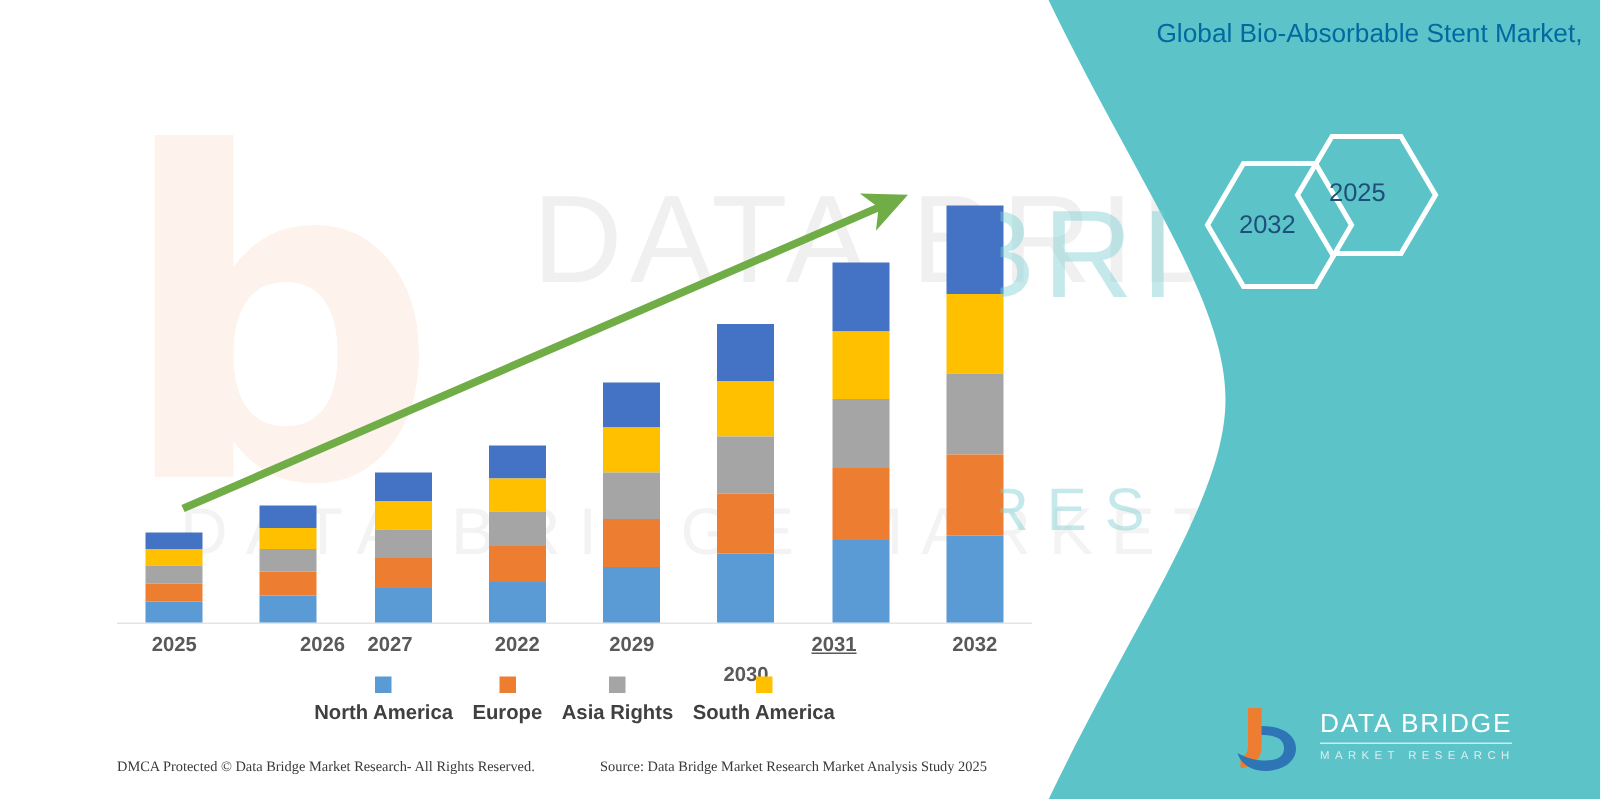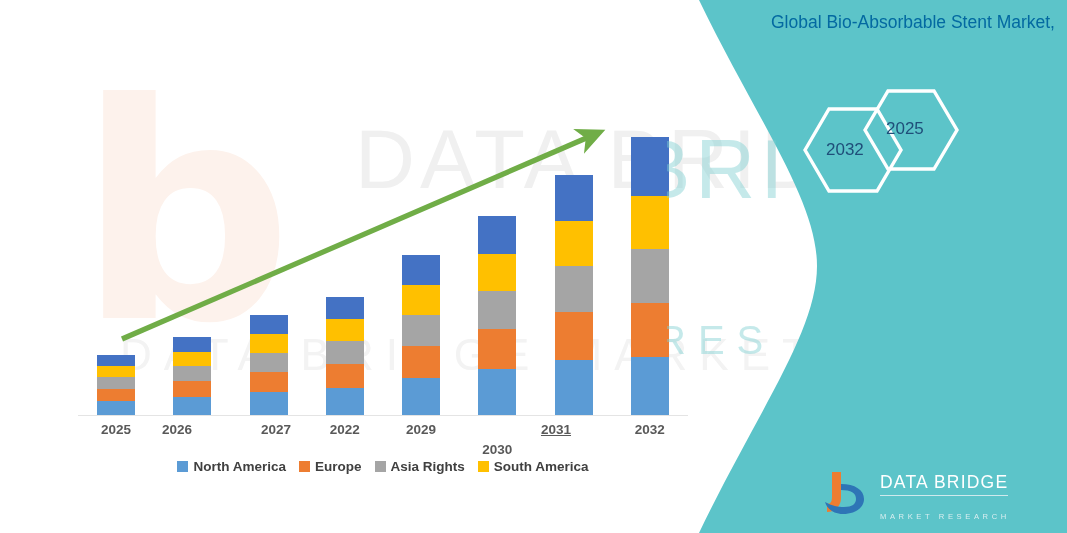--- a/index.html
+++ b/index.html
@@ -31,21 +31,21 @@
          pointer-events:none;overflow:visible;}
 
   
   .axis{position:absolute;left:78px;top:422px;width:610px;height:22px;}
   .axis .tick{position:absolute;width:70px;text-align:center;
               font-size:13.5px;font-weight:700;color:#595959;}
 
   
   .legend{position:absolute;left:78px;top:455px;width:610px;height:22px;
           display:flex;justify-content:center;align-items:center;gap:13px;}
-  .lg{display:flex;align-items:center;gap:5px;}
+  .lg{display:flex;align-items:center;gap:5px;flex-direction:column;}
   .lg .sw{width:11px;height:11px;display:block;}
   .lg .lb{font-size:13.5px;font-weight:700;color:#404040;white-space:nowrap;}
 
   
   .footer{position:absolute;left:78px;top:506px;width:612px;height:18px;
           font-family:"Liberation Serif",serif;font-size:9.6px;color:#3a3a3a;}
   .footer .f1{position:absolute;left:0;top:0;white-space:nowrap;}
   .footer .f2{position:absolute;left:322px;top:0;white-space:nowrap;}
 
   
@@ -56,21 +56,21 @@
            color:#0369a1;font-size:17.5px;line-height:28px;font-weight:400;}
   .hexwrap{position:absolute;left:120px;top:88px;width:200px;height:120px;}
   .hexlabel{position:absolute;color:#1f4e79;font-size:17px;font-weight:400;}
   .dbmr{position:absolute;left:108px;top:243px;width:292px;text-align:center;
         color:#3f6f8a;font-size:18.5px;line-height:30px;letter-spacing:.5px;}
   .wm2{position:absolute;color:#7fd0d2;opacity:.45;font-size:83px;
        letter-spacing:5px;white-space:nowrap;user-select:none;}
   .logo{position:absolute;left:155px;top:468px;width:230px;height:52px;}
   .logo-txt{position:absolute;left:58px;top:4px;}
   .logo-t1{color:#ffffff;font-size:17.5px;letter-spacing:1.2px;font-weight:400;}
-  .logo-t2{color:#d9eef0;font-size:7.6px;letter-spacing:3.6px;margin-top:16px;}
+  .logo-t2{color:#d9eef0;font-size:7.6px;letter-spacing:3.6px;margin-top:3px;}
   .logo-rule{width:128px;height:1px;background:#cfe9ec;margin:2px 0 2px 0;}
 </style>
 </head>
 <body>
 
 <div id="root">
 
   <div class="wm-b">b</div>
   <div class="wm wm-data">DATA BRIDGE</div>
   <div class="wm wm-sub">DATA BRIDGE MARKET RESEARCH</div>
@@ -141,22 +141,22 @@
         <marker id="ah" markerWidth="6" markerHeight="6" refX="2.6" refY="3" orient="auto" markerUnits="strokeWidth">
           <path d="M0,0.4 L5.6,3 L0,5.6 L1.5,3 Z" fill="#70AD47"></path>
         </marker>
       </defs>
       <line x1="44" y1="239" x2="513" y2="36" stroke="#70AD47" stroke-width="5.2" marker-end="url(#ah)"></line>
     </svg>
   </div>
 
   <div class="axis" id="axis">
       <div class="tick" style="left: 3.125px;">2025</div>
-      <div class="tick" style="left: 64px;">2026</div>
-      <div class="tick" style="left: 163px;">2027</div>
+      <div class="tick" style="left: 82px; text-align: right;">2026</div>
+      <div class="tick" style="left: 147px;">2027</div>
       <div class="tick" style="left: 231.875px;">2022</div>
       <div class="tick" style="left: 308.125px;">2029</div>
       <div class="tick" style="left: 384.375px; margin-top: 20px;">2030</div>
       <div class="tick" style="left: 443px; text-decoration: underline;">2031</div>
       <div class="tick" style="left: 536.875px;">2032</div>
     </div>
 
   <div class="legend" id="legend">
       <div class="lg">
         <span class="sw" style="background: rgb(91, 155, 213);"></span>
@@ -169,20 +169,24 @@
       <div class="lg">
         <span class="sw" style="background: rgb(165, 165, 165);"></span>
         <span class="lb">Asia Rights</span>
       </div>
       <div class="lg">
         <span class="sw" style="background: rgb(255, 192, 0);"></span>
         <span class="lb">South America</span>
       </div>
     </div>
 
+  <div class="footer">
+    <span class="f1">DMCA Protected © Data Bridge Market Research-  All Rights Reserved.</span>
+    <span class="f2">Source: Data Bridge Market Research  Market Analysis Study 2025</span>
+  </div>
 
   <div class="panel">
     <svg class="shape" width="400" height="533" viewBox="0 0 400 533">
       <path d="M 400 0 L 32 0 C 90 120 150 200 150 266 C 150 332 90 412 32 533 L 400 533 Z" fill="#5cc4c9"></path>
     </svg>
     <div class="panel-inner">
       <div class="wm2" style="left:-32px;top:122px;">BRI</div>
       <div class="wm2" style="left:-10px;top:318px;font-size:40px;letter-spacing:12px;">RES</div>
 
       <div class="p-title">

